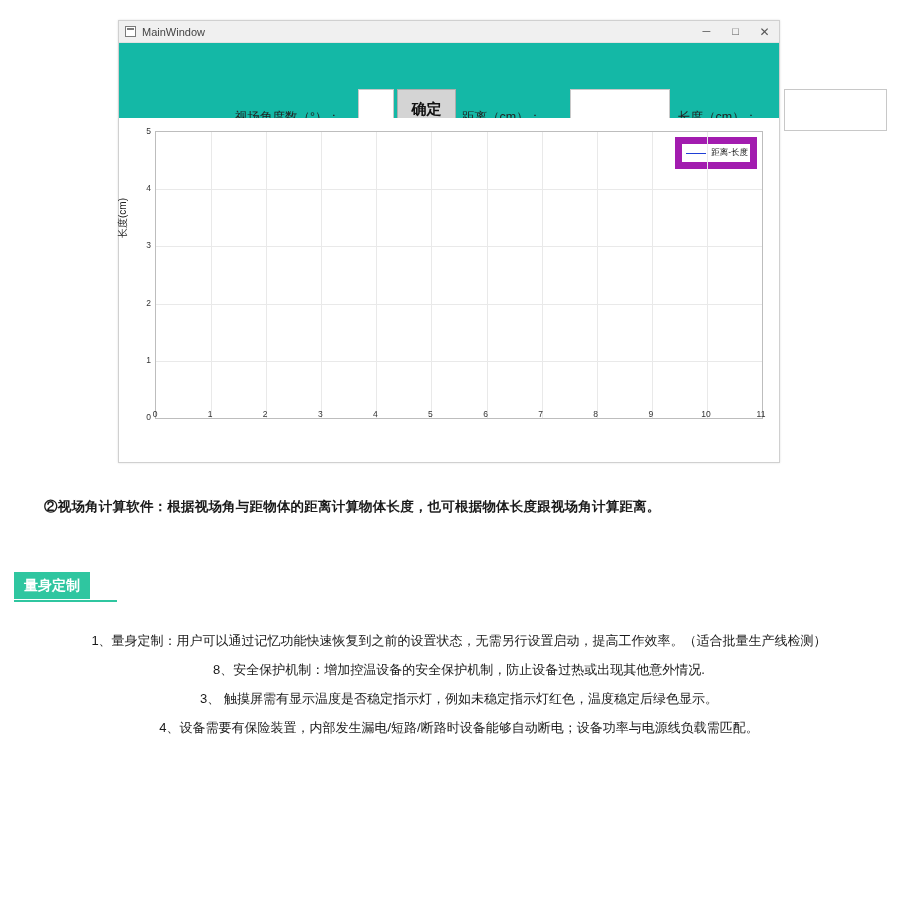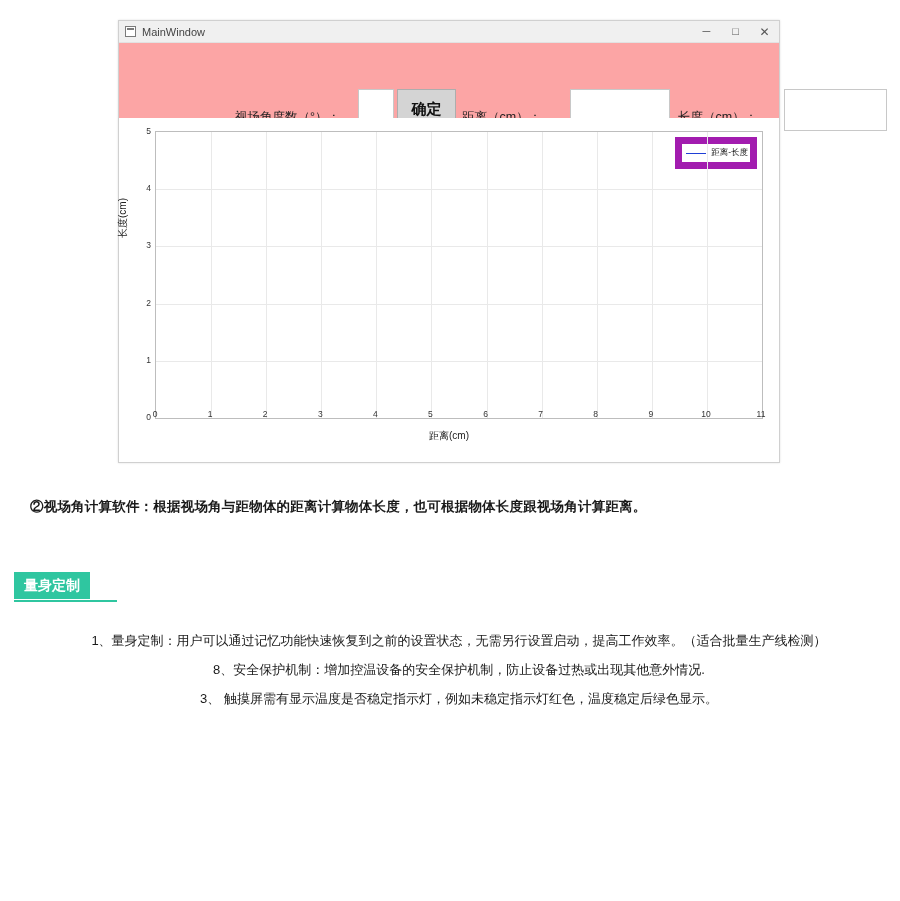--- a/index.html
+++ b/index.html
@@ -16,21 +16,21 @@
     overflow: hidden;
   }
 
   
   .app-window {
     position: absolute;
     left: 118px;
     top: 20px;
     width: 662px;
     height: 443px;
-    background: #fca5a5;
+    background: #14b8a6;
     border: 1px solid #d0d0d0;
     box-shadow: 0 0 2px rgba(0,0,0,0.12);
     box-sizing: border-box;
   }
   .titlebar {
     height: 22px;
     background: #f0f0f0;
     border-bottom: 1px solid #e2e2e2;
     display: flex;
     align-items: center;
@@ -180,21 +180,21 @@
     width: 20px;
     height: 0;
     border-top: 1.6px solid #1f3fd6;
     margin-right: 5px;
     display: inline-block;
   }
 
   
   .caption {
     position: absolute;
-    left: 30px;
+    left: 44px;
     top: 498px;
     font-size: 13.5px;
     font-weight: 700;
     color: #1a1a1a;
     letter-spacing: .2px;
   }
 
   .section-badge {
     position: absolute;
     left: 14px;
@@ -290,26 +290,26 @@
         <div class="tick-x" style="left: 531.818px;">9</div>
         <div class="tick-x" style="left: 586.909px; text-align: center;">10</div>
         <div class="tick-x" style="left: 642px;">11</div>
         <div class="tick-y" style="top: 299px;">0</div>
         <div class="tick-y" style="top: 241.8px;">1</div>
         <div class="tick-y" style="top: 184.6px;">2</div>
         <div class="tick-y" style="top: 127.4px;">3</div>
         <div class="tick-y" style="top: 70.2px;">4</div>
         <div class="tick-y" style="top: 13px;">5</div>
       </div>
-    <div class="axis-x-label">距离(cm)</div>
   </div>
 </div>
 
 <div class="caption">②视场角计算软件：根据视场角与距物体的距离计算物体长度，也可根据物体长度跟视场角计算距离。</div>
 
 <div class="section-badge">量身定制</div>
 <div class="badge-underline"></div>
 
 <div class="list" id="feature-list">
     <div class="item">1、量身定制：用户可以通过记忆功能快速恢复到之前的设置状态，无需另行设置启动，提高工作效率。（适合批量生产线检测）</div>
     <div class="item">8、安全保护机制：增加控温设备的安全保护机制，防止设备过热或出现其他意外情况.</div>
     <div class="item">3、 触摸屏需有显示温度是否稳定指示灯，例如未稳定指示灯红色，温度稳定后绿色显示。</div>
+    <div class="item">4、设备需要有保险装置，内部发生漏电/短路/断路时设备能够自动断电；设备功率与电源线负载需匹配。</div>
   </div>
 
 </body></html>

